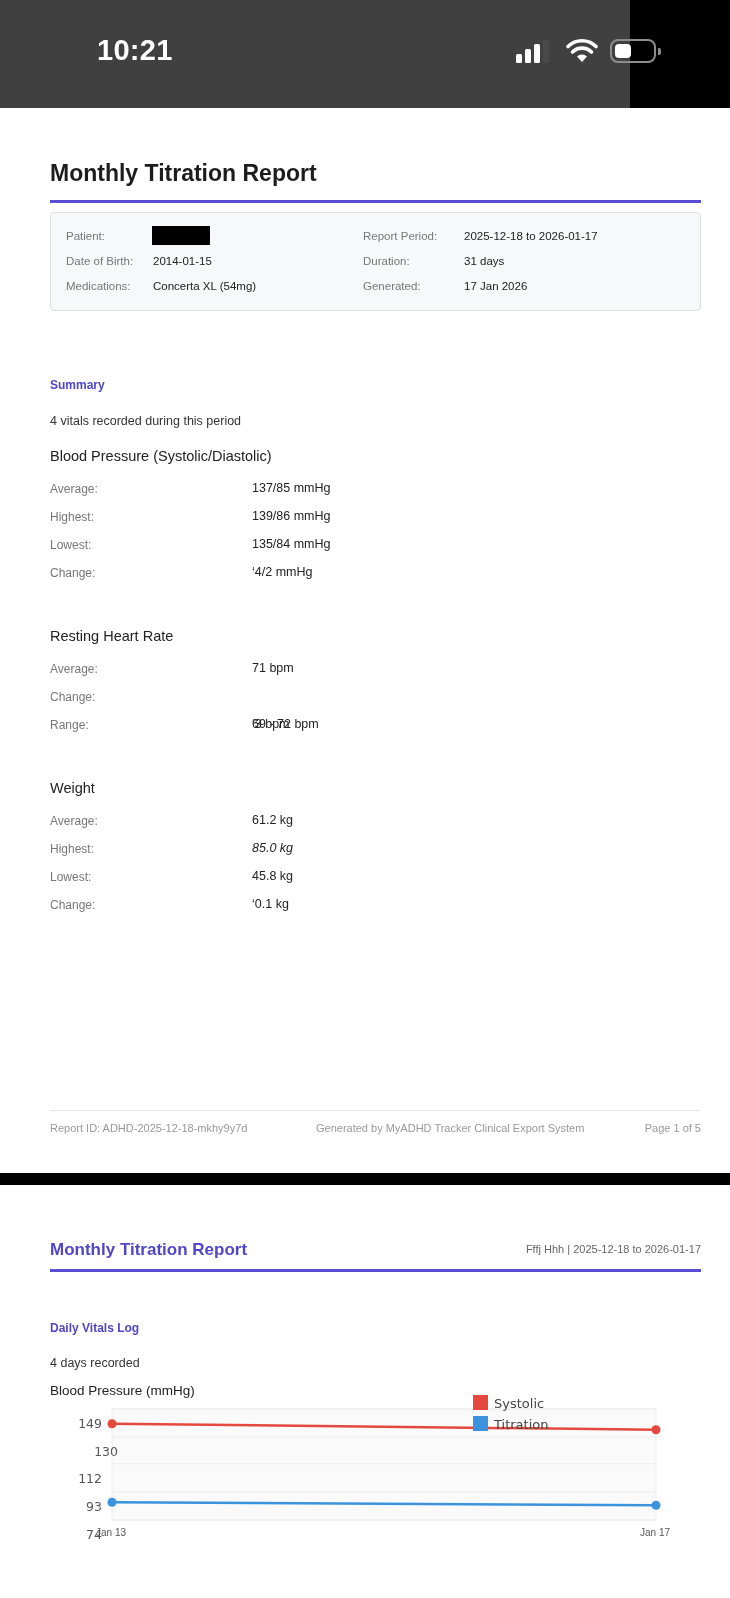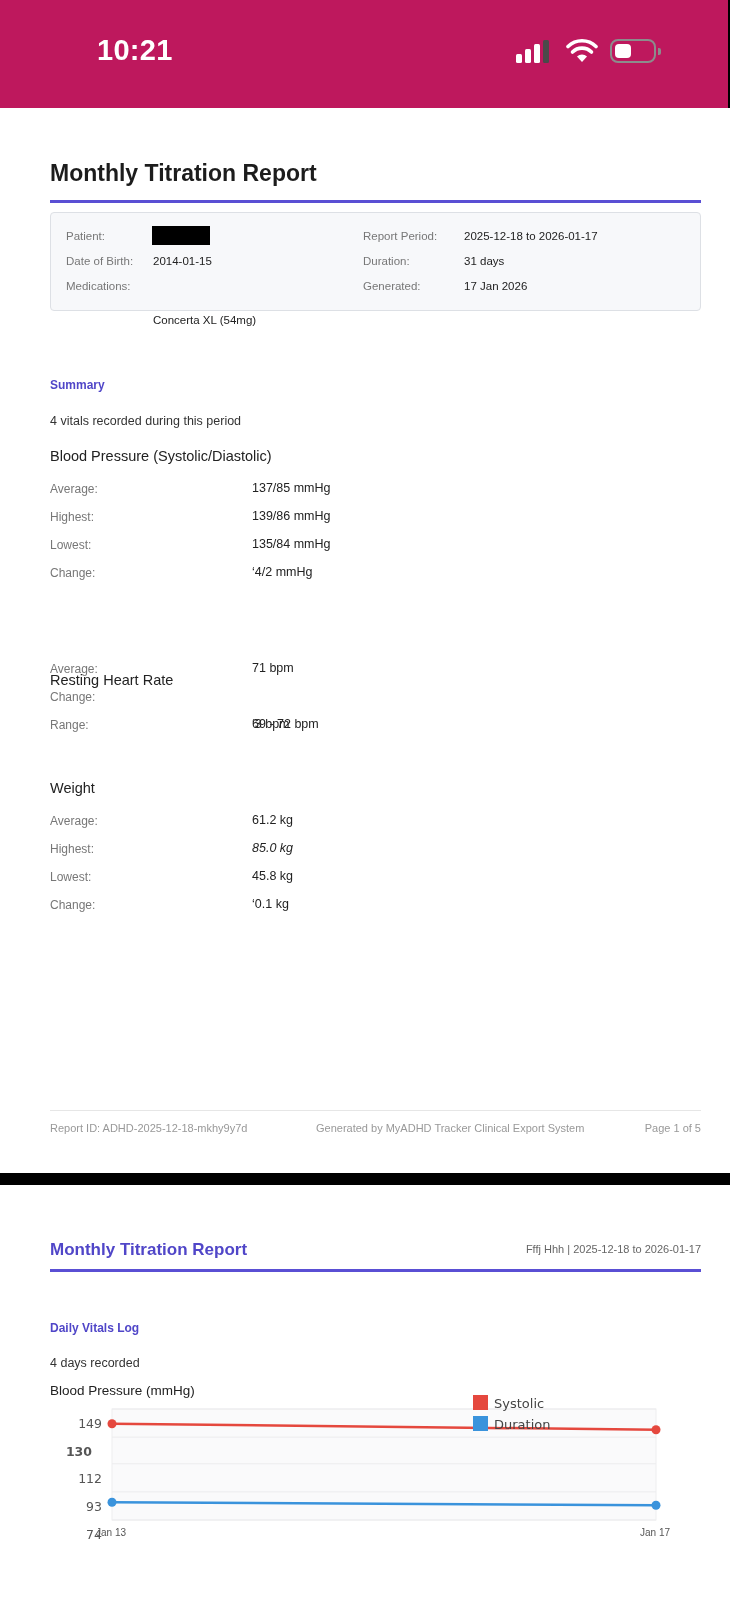--- a/index.html
+++ b/index.html
@@ -1,20 +1,20 @@
 <!DOCTYPE html>
 <html><head>
   <meta charset="utf-8">
   <style>
     * { box-sizing: border-box; margin: 0; padding: 0; }
     html, body { width: 730px; height: 1598px; background: #000; overflow: hidden; }
     body { font-family: "Liberation Sans", "DejaVu Sans", sans-serif; color: #222; position: relative; }
 
     
-    .status-bar { position: absolute; left: 0; top: 0; width: 728px; height: 108px; background: #be185d; }
+    .status-bar { position: absolute; left: 0; top: 0; width: 630px; height: 108px; background: #404040; }
     .status-time { position: absolute; left: 97px; top: 34px; color: #fff; font-size: 29px; font-weight: 600; letter-spacing: 0.3px; font-family: "Liberation Sans", sans-serif; }
     .signal { position: absolute; left: 516px; top: 41px; width: 38px; height: 22px; }
     .signal span { position: absolute; bottom: 0; width: 6px; border-radius: 1.5px; background: #fff; }
     .signal span.dim { background: #4a4a4a; }
     .wifi { position: absolute; left: 566px; top: 38px; width: 32px; height: 26px; }
     .battery { position: absolute; left: 610px; top: 39px; width: 46px; height: 24px; border: 2px solid #8c8c8c; border-radius: 8px; }
     .battery .fill { position: absolute; left: 3px; top: 3px; width: 16px; height: 14px; background: #fff; border-radius: 4px; }
     .battery .nub { position: absolute; right: -7px; top: 7px; width: 3px; height: 7px; background: #8c8c8c; border-radius: 0 2px 2px 0; }
 
     
@@ -76,21 +76,21 @@
   <div class="doc-title">Monthly Titration Report</div>
   <div class="title-rule"></div>
 
   <div class="info-box">
 
     <div class="info-label" style="left:15px;top:17px;font-size:11.5px;">Patient:</div>
     <div class="redact"></div>
     <div class="info-label" style="left:15px;top:42px;font-size:11.5px;">Date of Birth:</div>
     <div class="info-value" style="left:102px;top:42px;font-size:11.5px;">2014-01-15</div>
     <div class="info-label" style="left:15px;top:67px;font-size:11.5px;">Medications:</div>
-    <div class="info-value" style="left:102px;top:67px;font-size:11.5px;margin-top:34px;">Concerta XL (54mg)</div>
+    <div class="info-value" style="left:102px;top:67px;font-size:11.5px;">Concerta XL (54mg)</div>
 
     <div class="info-label" style="left:312px;top:17px;font-size:11.5px;">Report Period:</div>
     <div class="info-value" style="left:413px;top:17px;font-size:11.5px;">2025-12-18 to 2026-01-17</div>
     <div class="info-label" style="left:312px;top:42px;font-size:11.5px;">Duration:</div>
     <div class="info-value" style="left:413px;top:42px;font-size:11.5px;">31 days</div>
     <div class="info-label" style="left:312px;top:67px;font-size:11.5px;">Generated:</div>
     <div class="info-value" style="left:413px;top:67px;font-size:11.5px;">17 Jan 2026</div>
   </div>
 
   <div class="section-title" style="top:270px;">Summary</div>
@@ -99,21 +99,21 @@
   <div class="group-title" style="top:340px;">Blood Pressure (Systolic/Diastolic)</div>
   <div class="stat-label" style="top:374px;">Average:</div>
   <div class="stat-value" style="top:373px;">137/85 mmHg</div>
   <div class="stat-label" style="top:402px;">Highest:</div>
   <div class="stat-value" style="top:401px;">139/86 mmHg</div>
   <div class="stat-label" style="top:430px;">Lowest:</div>
   <div class="stat-value" style="top:429px;">135/84 mmHg</div>
   <div class="stat-label" style="top:458px;">Change:</div>
   <div class="stat-value" style="top:457px;">‘4/2 mmHg</div>
 
-  <div class="group-title" style="top:520px;margin-top:44px;">Resting Heart Rate</div>
+  <div class="group-title" style="top:520px;">Resting Heart Rate</div>
   <div class="stat-label" style="top:554px;">Average:</div>
   <div class="stat-value" style="top:553px;">71 bpm</div>
   <div class="stat-label" style="top:582px;">Change:</div>
   <div class="stat-value" style="top:581px;margin-top:28px;">‘3 bpm</div>
   <div class="stat-label" style="top:610px;">Range:</div>
   <div class="stat-value" style="top:609px;">69 - 72 bpm</div>
 
   <div class="group-title" style="top:672px;">Weight</div>
   <div class="stat-label" style="top:706px;">Average:</div>
   <div class="stat-value" style="top:705px;">61.2 kg</div>
@@ -152,31 +152,31 @@
         <line x1="112" x2="656" y1="335" y2="335" stroke="#ececee" stroke-width="1"></line>
         <polyline points="112,238.8 656,244.72" fill="none" stroke="#e5483e" stroke-width="2.5"></polyline>
         <circle cx="112" cy="238.8" r="4.5" fill="#e5483e"></circle>
         <circle cx="656" cy="244.72" r="4.5" fill="#e5483e"></circle>
         <polyline points="112,317.24 656,320.2" fill="none" stroke="#3a93dc" stroke-width="2.5"></polyline>
         <circle cx="112" cy="317.24" r="4.5" fill="#3a93dc"></circle>
         <circle cx="656" cy="320.2" r="4.5" fill="#3a93dc"></circle>
       </svg>
     <div id="y-ticks">
         <div class="y-tick" style="left: 72px; top: 215px; width: 30px;">149</div>
-        <div class="y-tick" style="left: 62px; top: 243.12px; width: 30px; font-weight: bold;">130</div>
+        <div class="y-tick" style="left: 88px; top: 243.12px; width: 30px;">130</div>
         <div class="y-tick" style="left: 72px; top: 269.76px; width: 30px;">112</div>
         <div class="y-tick" style="left: 72px; top: 297.88px; width: 30px;">93</div>
         <div class="y-tick" style="left: 72px; top: 326px; width: 30px;">74</div>
       </div>
     <div id="x-ticks">
         <div class="x-tick" style="top: 342px; left: 96px;">Jan 13</div>
         <div class="x-tick" style="top: 342px; left: 640px;">Jan 17</div>
       </div>
     <div class="legend">
       <div class="legend-item" style="top:0;">
         <span class="legend-swatch" id="sw0" style="background: rgb(229, 72, 62);"></span><span>Systolic</span>
       </div>
       <div class="legend-item" style="top:21px;">
-        <span class="legend-swatch" id="sw1" style="background: rgb(58, 147, 220);"></span><span>Duration</span>
+        <span class="legend-swatch" id="sw1" style="background: rgb(58, 147, 220);"></span><span>Titration</span>
       </div>
     </div>
   </div>
 </div>
 
 </body></html>

